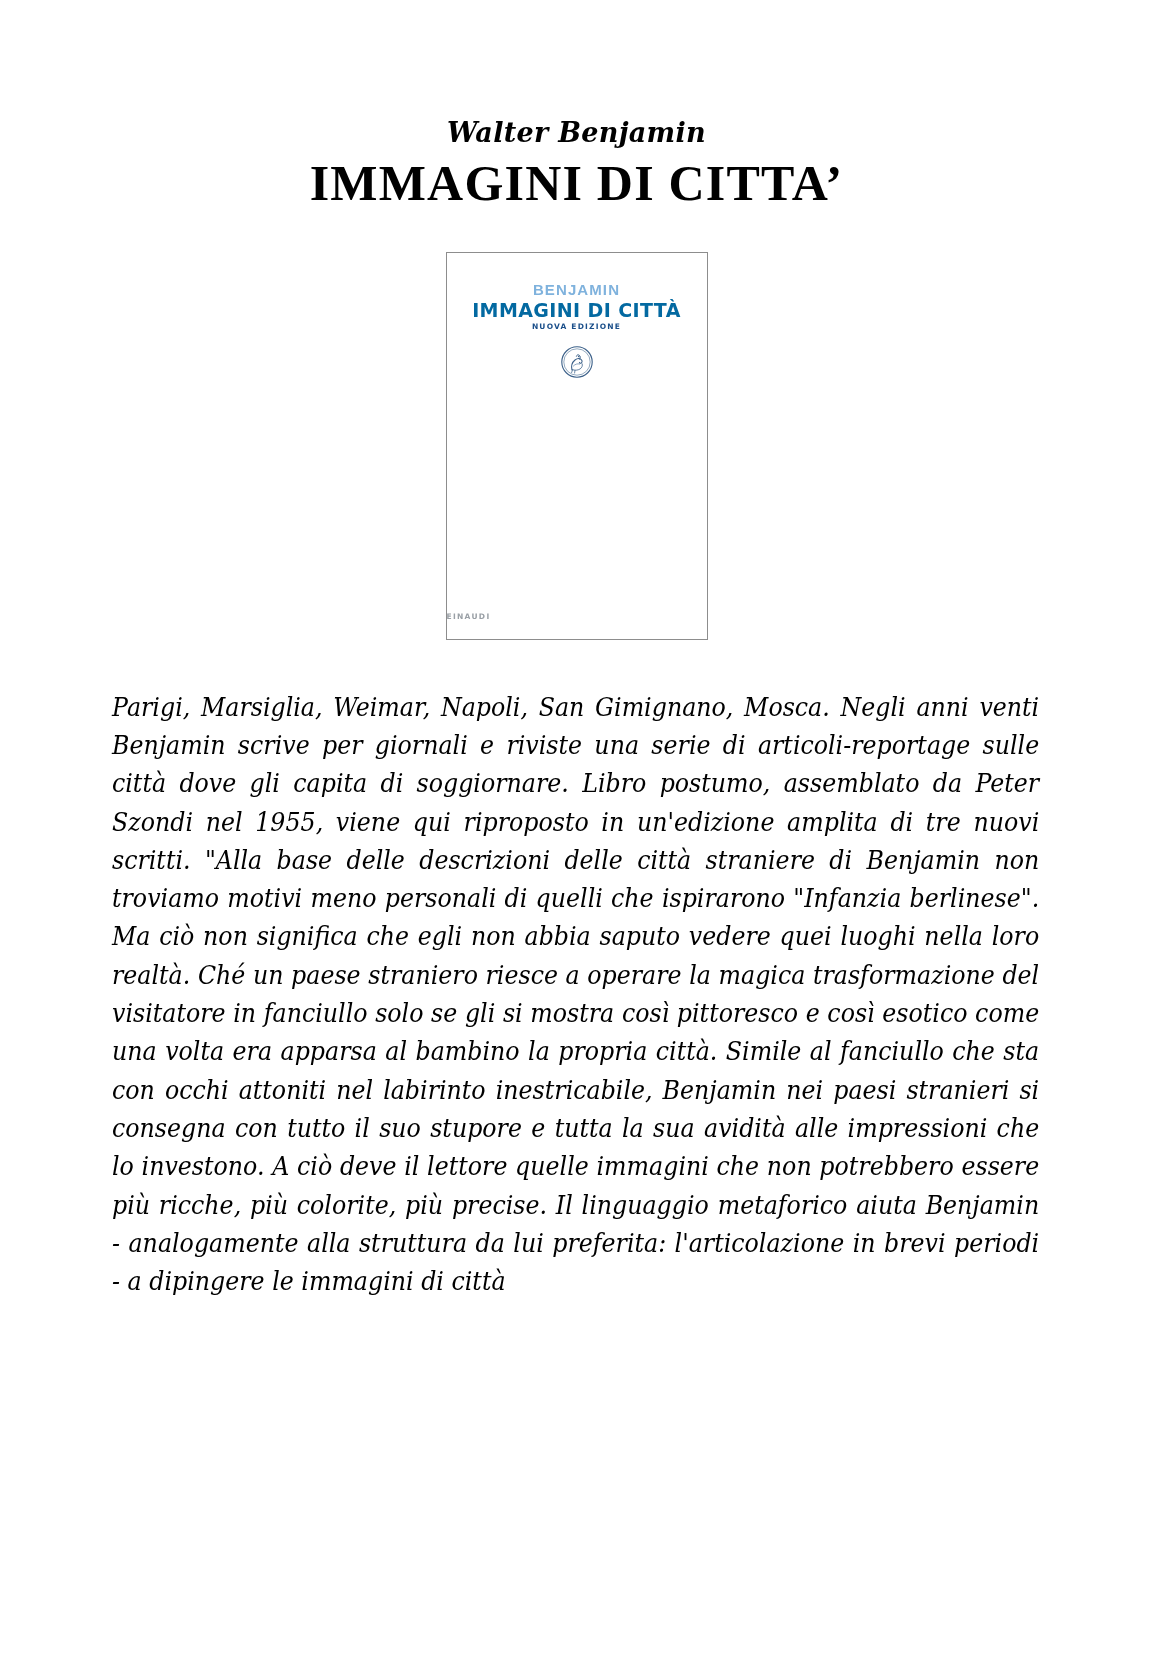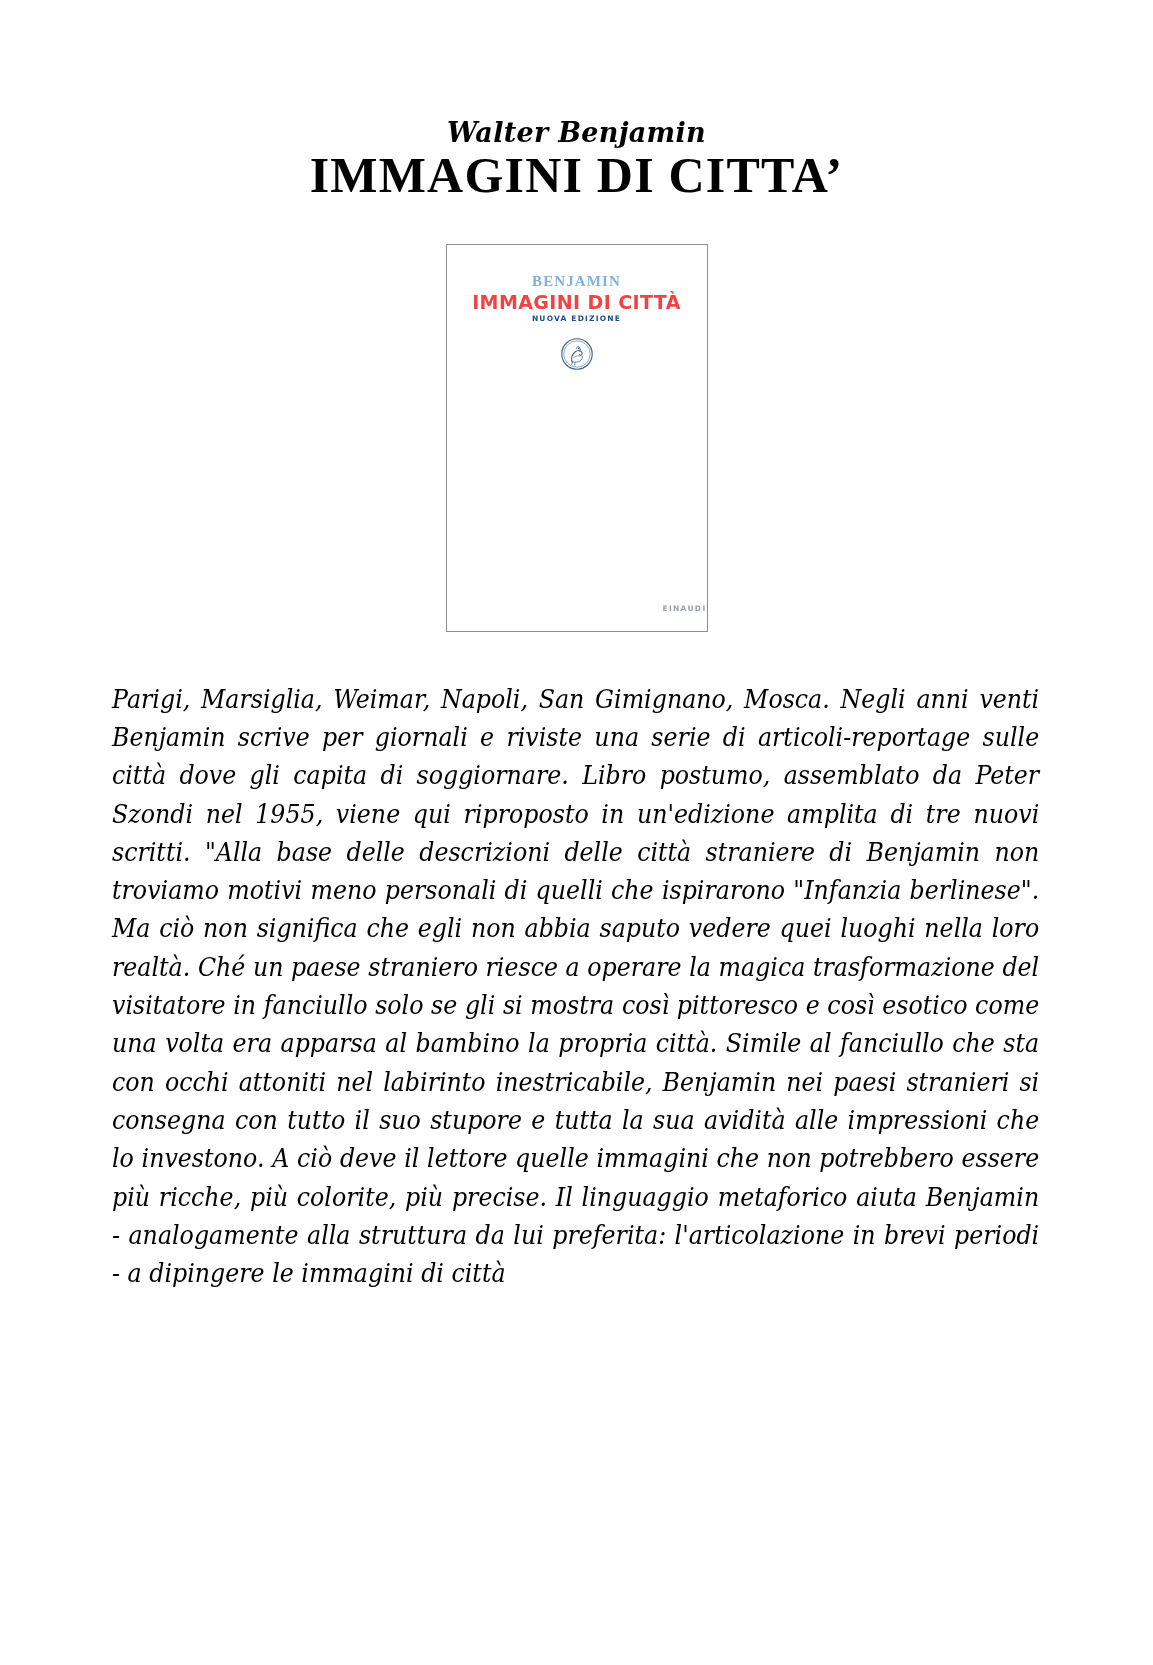--- a/index.html
+++ b/index.html
@@ -30,21 +30,21 @@
     letter-spacing: 0.3px;
     line-height: 1.1;
   }
   .doc-title {
     font-family: "Liberation Serif", serif;
     font-weight: bold;
     font-size: 50px;
     color: #000000;
     letter-spacing: 1.2px;
     line-height: 1.08;
-    margin-top: 0;
+    margin-top: 8px;
   }
 
   
   .cover-wrap {
     display: flex;
     justify-content: center;
     margin-top: 42px;
   }
   .book-cover {
     position: relative;
@@ -54,53 +54,53 @@
     border: 1px solid #8d8d8d;
     box-sizing: border-box;
   }
   .cover-inner {
     position: absolute;
     left: 0; right: 0;
     top: 28px;
     text-align: center;
   }
   .cover-author {
-    font-family: Liberation Serif, serif;
+    font-family: Liberation Sans, sans-serif;
     font-weight: bold;
     font-size: 15px;
     letter-spacing: 1.1px;
     color: #7fb2dd;
     line-height: 1.15;
   }
   .cover-title {
     font-family: "DejaVu Sans", sans-serif;
     font-weight: bold;
     font-size: 19px;
     letter-spacing: 0.4px;
-    color: #ef4444;
+    color: #0369a1;
     line-height: 1.2;
     margin-top: 1px;
   }
   .cover-edition {
     font-family: "DejaVu Sans", sans-serif;
     font-weight: bold;
     font-size: 7.5px;
     letter-spacing: 1.2px;
     color: #1b4f8a;
   }
   .cover-logo {
     margin-top: 14px;
     display: flex;
     justify-content: center;
   }
   .cover-publisher {
     position: absolute;
     left: 0; right: 0;
     bottom: 18px;
-    text-align: right;
+    text-align: left;
     font-family: "DejaVu Sans", sans-serif;
     font-weight: bold;
     font-size: 7.5px;
     letter-spacing: 1.3px;
     color: #9aa0a6;
   }
 
   
   .body-text {
     margin: 48px 112px 0 112px;

